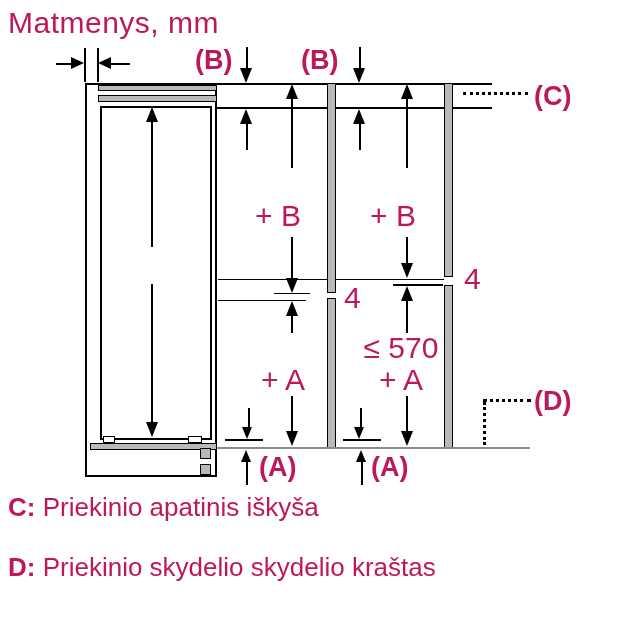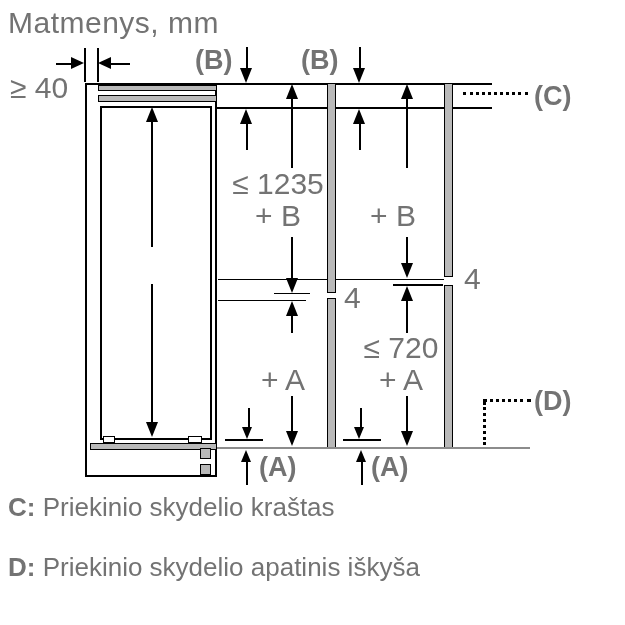--- a/index.html
+++ b/index.html
@@ -1,18 +1,18 @@
 <!DOCTYPE html>
 <html><head>
 <meta charset="utf-8">
 <style>
   html,body{margin:0;padding:0;background:#fff;}
   #canvas{
     position:relative;width:606px;height:625px;background:#ffffff;overflow:hidden;
-    font-family:"Liberation Sans","DejaVu Sans",sans-serif;color:#737373;
+    font-family:"Liberation Sans","DejaVu Sans",sans-serif;color:#be185d;
   }
   .abs{position:absolute;}
   .hline{position:absolute;background:#000;height:1.5px;}
   .vline{position:absolute;background:#000;width:2px;}
   .grayline{position:absolute;background:#8c8c8c;}
   .panel{position:absolute;background:#b9b9b9;border:1.5px solid #000;box-sizing:border-box;}
   .bar{position:absolute;background:#b9b9b9;border:1px solid #000;box-sizing:border-box;}
   .rect{position:absolute;border:2px solid #000;box-sizing:border-box;background:#fff;}
   .ah-up{position:absolute;width:0;height:0;border-left:6px solid transparent;border-right:6px solid transparent;border-bottom:15px solid #000;}
   .ah-down{position:absolute;width:0;height:0;border-left:6px solid transparent;border-right:6px solid transparent;border-top:15px solid #000;}
@@ -29,21 +29,20 @@
   .t-leg b{font-weight:bold;}
   sup{font-size:18px;}
 </style>
 </head>
 <body>
 
 <div id="canvas">
 
   <div class="t-title" style="left:8px;top:6px;">Matmenys, mm</div>
 
-  <div class="t-dim" style="left:10px;top:72px;">≥ 40</div>
   <div class="vline" style="left:84px;top:48px;height:34px;width:1.5px;"></div>
   <div class="vline" style="left:97px;top:48px;height:34px;width:1.5px;"></div>
   <div class="hline" style="left:56px;top:63px;width:18px;height:2px;"></div>
   <div class="ah-right" style="left:71px;top:57px;"></div>
   <div class="ah-left" style="left:98px;top:57px;"></div>
   <div class="hline" style="left:111px;top:63px;width:19px;height:2px;"></div>
 
   <div class="rect" style="left:85px;top:83px;width:132px;height:394px;"></div>
   <div class="bar" style="left:98px;top:85px;width:119px;height:6px;"></div>
   <div class="bar" style="left:98px;top:95px;width:119px;height:7px;"></div>
@@ -78,21 +77,21 @@
   <div class="ah-down" style="left:353px;top:68px;"></div>
   <div class="ah-up" style="left:353px;top:109px;"></div>
   <div class="vline" style="left:359px;top:123px;height:27px;"></div>
 
   <div class="dot-h" style="left:463px;top:92px;width:65px;"></div>
   <div class="t-lab" style="left:534px;top:81px;">(C)</div>
 
   <div class="ah-up" style="left:286px;top:84px;"></div>
   <div class="vline" style="left:291px;top:98px;height:70px;"></div>
   <div class="t-dim" style="left:222px;top:168px;width:112px;">
-    <span>≤ 1235</span><br>
+    <br>
     <span>+ B</span>
   </div>
   <div class="vline" style="left:291px;top:237px;height:43px;"></div>
   <div class="ah-down" style="left:286px;top:278px;"></div>
   <div class="hline" style="left:218px;top:278.5px;width:109px;"></div>
   <div class="hline" style="left:274px;top:292.5px;width:36px;"></div>
   <div class="hline" style="left:218px;top:299.5px;width:88px;"></div>
   <div class="ah-up" style="left:286px;top:301px;"></div>
   <div class="vline" style="left:291px;top:315px;height:18px;"></div>
   <div class="t-dim" style="left:227px;top:332px;width:112px;">
@@ -108,21 +107,21 @@
     <br>
     <span>+ B</span>
   </div>
   <div class="vline" style="left:406px;top:237px;height:28px;"></div>
   <div class="ah-down" style="left:401px;top:263px;"></div>
   <div class="hline" style="left:336px;top:278.5px;width:108px;"></div>
   <div class="hline" style="left:393px;top:284px;width:50px;"></div>
   <div class="ah-up" style="left:401px;top:286px;"></div>
   <div class="vline" style="left:406px;top:300px;height:33px;"></div>
   <div class="t-dim" style="left:345px;top:332px;width:112px;">
-    <span>≤ 720</span><br>
+    <span>≤ 570</span><br>
     <span>+ A</span>
   </div>
   <div class="vline" style="left:406px;top:396px;height:36px;"></div>
   <div class="ah-down" style="left:401px;top:431px;"></div>
 
   <div class="t-dim" style="left:344px;top:282px;">4</div>
   <div class="t-dim" style="left:464px;top:263px;">4</div>
 
   <div class="grayline" style="left:217px;top:446.5px;width:313px;height:2.5px;"></div>
 
@@ -139,20 +138,20 @@
   <div class="ah-up-s" style="left:356px;top:450px;"></div>
   <div class="vline" style="left:361px;top:461px;height:24px;"></div>
   <div class="t-lab" style="left:371px;top:452px;">(A)</div>
 
   <div class="dot-h" style="left:483px;top:399px;width:48px;"></div>
   <div class="dot-v" style="left:483px;top:402px;height:43px;"></div>
   <div class="t-lab" style="left:534px;top:386px;">(D)</div>
 
   <div class="t-leg" style="left:8px;top:492px;">
     <b>C:</b>
-    <span>Priekinio skydelio kraštas</span>
+    <span>Priekinio apatinis iškyša</span>
   </div>
   <div class="t-leg" style="left:8px;top:552px;">
     <b>D:</b>
-    <span>Priekinio skydelio apatinis iškyša</span>
+    <span>Priekinio skydelio skydelio kraštas</span>
   </div>
 
 </div>
 
 </body></html>

